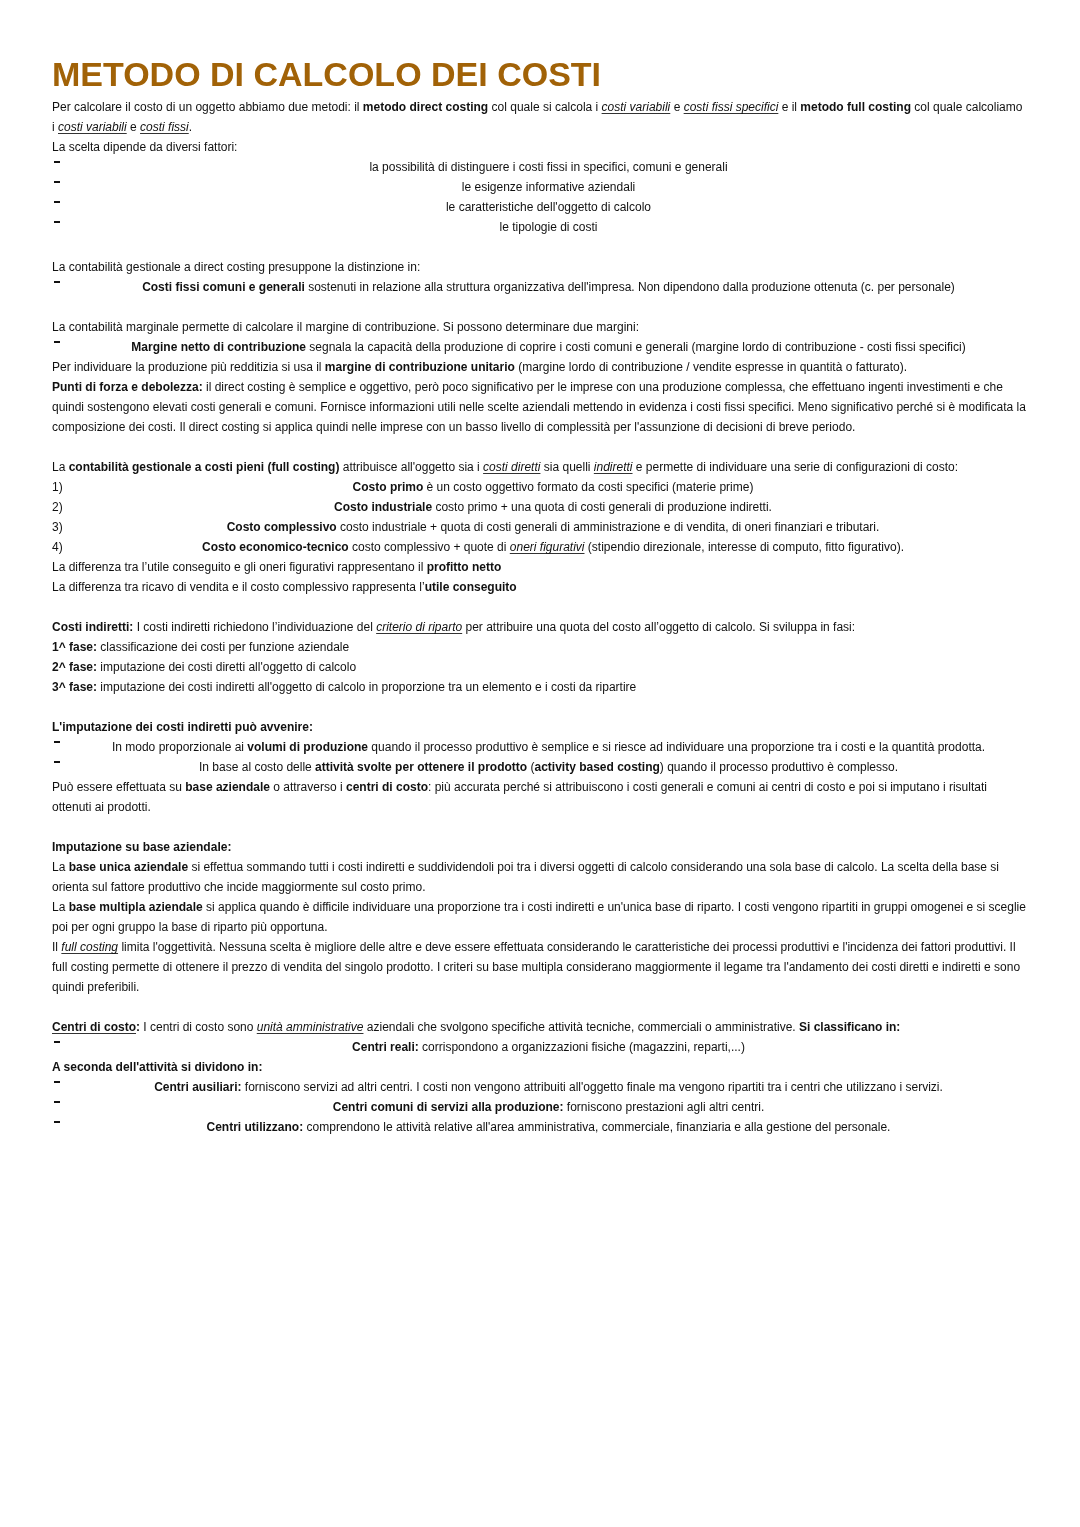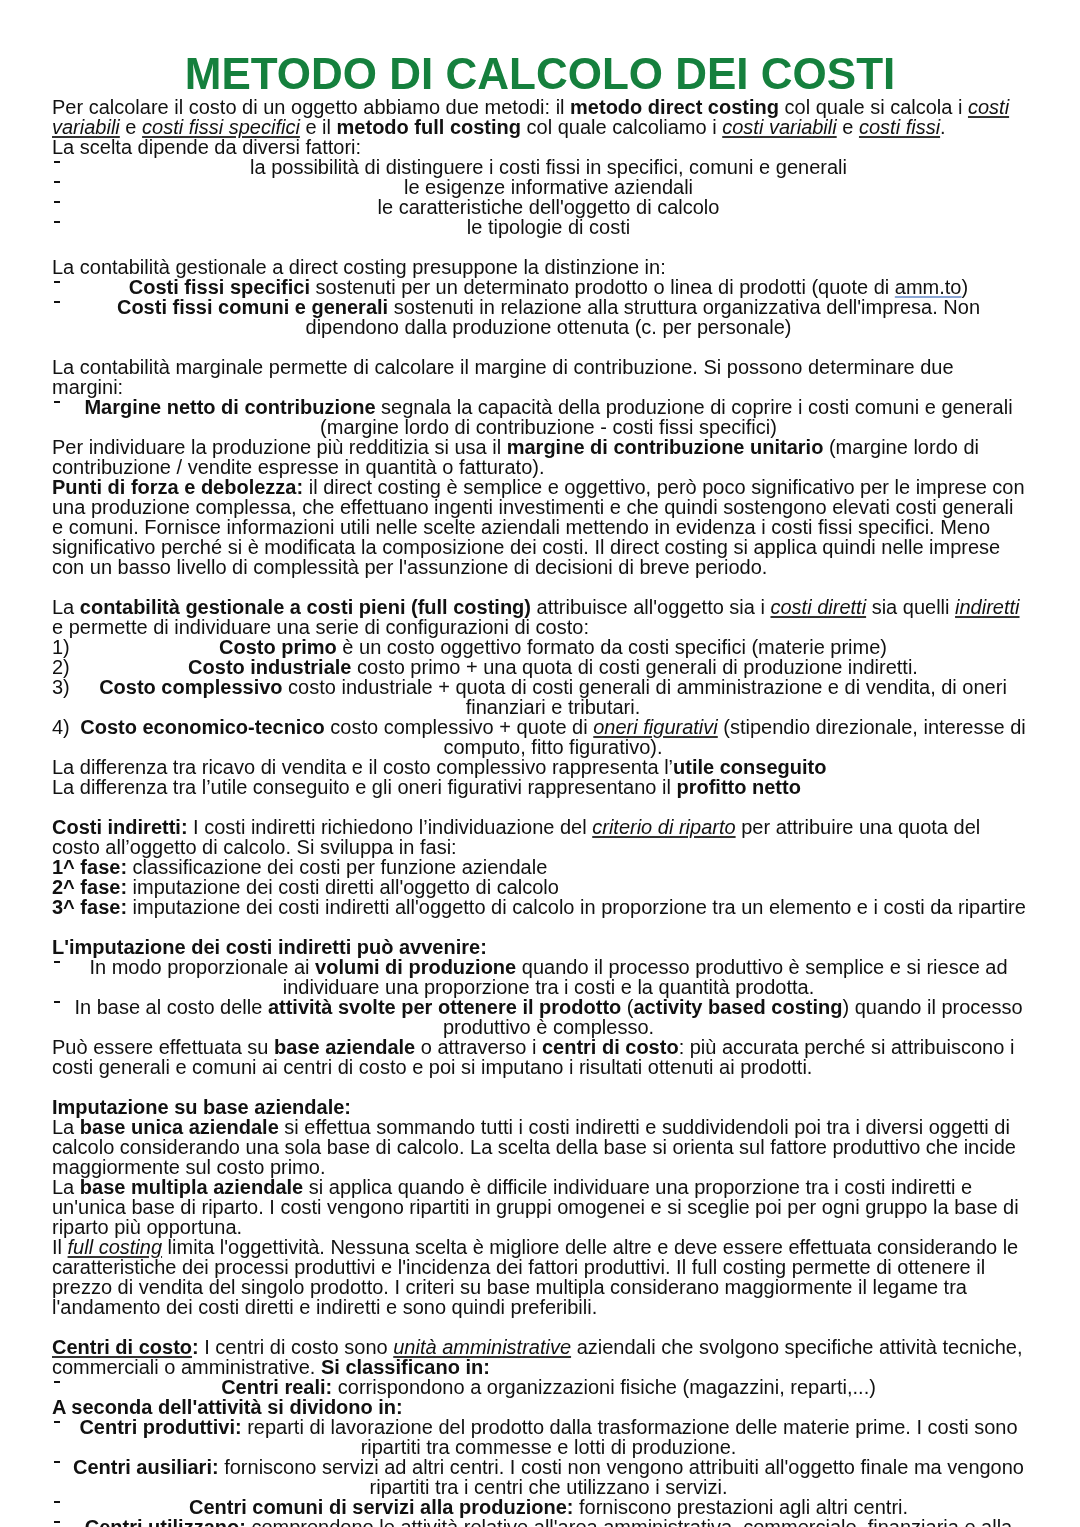--- a/index.html
+++ b/index.html
@@ -4,30 +4,30 @@
 <style>
   html, body { margin: 0; padding: 0; background: #ffffff; }
   body {
     width: 1080px; height: 1527px; overflow: hidden;
     font-family: "Liberation Sans", sans-serif;
     color: #111111;
   }
   .page { position: relative; padding: 54px 52px 0 52px; }
   h1.title {
     margin: 0 0 3px 0;
-    text-align: center;
+    text-align: left;
     font-family: "Liberation Sans", sans-serif;
     font-weight: 700;
-    font-size: 44px;
+    font-size: 34px;
     line-height: 40px;
     letter-spacing: 0px;
-    color: #15803d;
+    color: #a16207;
   }
   .p {
-    font-size: 20px;
+    font-size: 12px;
     line-height: 20px;
     margin: 0;
   }
   .gap { height: 20px; }
   .item {
     position: relative;
     padding-left: 17px;
     text-align: center;
   }
   .item .marker {
@@ -50,52 +50,50 @@
   <h1 class="title">METODO DI CALCOLO DEI COSTI</h1>
   <div id="doc-body">
       <div class="p"><span>Per calcolare il costo di un oggetto abbiamo due metodi: il </span><span class="b">metodo direct costing</span><span> col quale si calcola i </span><span class="i u">costi variabili</span><span> e </span><span class="i u">costi fissi specifici</span><span> e il </span><span class="b">metodo full costing</span><span> col quale calcoliamo i </span><span class="i u">costi variabili</span><span> e </span><span class="i u">costi fissi</span><span>.</span></div>
       <div class="p"><span>La scelta dipende da diversi fattori:</span></div>
       <div class="p item"><span class="marker bullet-marker"></span><span>la possibilità di distinguere i costi fissi in specifici, comuni e generali</span></div>
       <div class="p item"><span class="marker bullet-marker"></span><span>le esigenze informative aziendali</span></div>
       <div class="p item"><span class="marker bullet-marker"></span><span>le caratteristiche dell'oggetto di calcolo</span></div>
       <div class="p item"><span class="marker bullet-marker"></span><span>le tipologie di costi</span></div>
       <div class="gap"></div>
       <div class="p"><span>La contabilità gestionale a direct costing presuppone la distinzione in:</span></div>
-      <div class="p item"><span class="marker bullet-marker"></span><span class="b">Costi fissi specifici</span><span> sostenuti per un determinato prodotto o linea di prodotti (quote di </span><span class="lnk">amm.to</span><span>)</span></div>
       <div class="p item"><span class="marker bullet-marker"></span><span class="b">Costi fissi comuni e generali</span><span> sostenuti in relazione alla struttura organizzativa dell'impresa. Non dipendono dalla produzione ottenuta (c. per personale)</span></div>
       <div class="gap"></div>
       <div class="p"><span>La contabilità marginale permette di calcolare il margine di contribuzione. Si possono determinare due margini:</span></div>
       <div class="p item"><span class="marker bullet-marker"></span><span class="b">Margine netto di contribuzione</span><span> segnala la capacità della produzione di coprire i costi comuni e generali (margine lordo di contribuzione - costi fissi specifici)</span></div>
       <div class="p"><span>Per individuare la produzione più redditizia si usa il </span><span class="b">margine di contribuzione unitario</span><span> (margine lordo di contribuzione / vendite espresse in quantità o fatturato).</span></div>
       <div class="p"><span class="b">Punti di forza e debolezza:</span><span> il direct costing è semplice e oggettivo, però poco significativo per le imprese con una produzione complessa, che effettuano ingenti investimenti e che quindi sostengono elevati costi generali e comuni. Fornisce informazioni utili nelle scelte aziendali mettendo in evidenza i costi fissi specifici. Meno significativo perché si è modificata la composizione dei costi. Il direct costing si applica quindi nelle imprese con un basso livello di complessità per l'assunzione di decisioni di breve periodo.</span></div>
       <div class="gap"></div>
       <div class="p"><span>La </span><span class="b">contabilità gestionale a costi pieni (full costing)</span><span> attribuisce all'oggetto sia i </span><span class="i u">costi diretti</span><span> sia quelli </span><span class="i u">indiretti</span><span> e permette di individuare una serie di configurazioni di costo:</span></div>
       <div class="p item num-item"><span class="marker">1)</span><span class="b">Costo primo</span><span> è un costo oggettivo formato da costi specifici (materie prime)</span></div>
       <div class="p item num-item"><span class="marker">2)</span><span class="b">Costo industriale</span><span> costo primo + una quota di costi generali di produzione indiretti.</span></div>
       <div class="p item num-item"><span class="marker">3)</span><span class="b">Costo complessivo</span><span> costo industriale + quota di costi generali di amministrazione e di vendita, di oneri finanziari e tributari.</span></div>
       <div class="p item num-item"><span class="marker">4)</span><span class="b">Costo economico-tecnico</span><span> costo complessivo + quote di </span><span class="i u">oneri figurativi</span><span> (stipendio direzionale, interesse di computo, fitto figurativo).</span></div>
+      <div class="p"><span>La differenza tra l’utile conseguito e gli oneri figurativi rappresentano il </span><span class="b">profitto netto</span></div>
       <div class="p"><span>La differenza tra ricavo di vendita e il costo complessivo rappresenta l’</span><span class="b">utile conseguito</span></div>
-      <div class="p"><span>La differenza tra l’utile conseguito e gli oneri figurativi rappresentano il </span><span class="b">profitto netto</span></div>
       <div class="gap"></div>
       <div class="p"><span class="b">Costi indiretti:</span><span> I costi indiretti richiedono l’individuazione del </span><span class="i u">criterio di riparto</span><span> per attribuire una quota del costo all’oggetto di calcolo. Si sviluppa in fasi:</span></div>
       <div class="p"><span class="b">1^ fase:</span><span> classificazione dei costi per funzione aziendale</span></div>
       <div class="p"><span class="b">2^ fase:</span><span> imputazione dei costi diretti all'oggetto di calcolo</span></div>
       <div class="p"><span class="b">3^ fase:</span><span> imputazione dei costi indiretti all'oggetto di calcolo in proporzione tra un elemento e i costi da ripartire</span></div>
       <div class="gap"></div>
       <div class="p"><span class="b">L'imputazione dei costi indiretti può avvenire:</span></div>
       <div class="p item"><span class="marker bullet-marker"></span><span>In modo proporzionale ai </span><span class="b">volumi di produzione</span><span> quando il processo produttivo è semplice e si riesce ad individuare una proporzione tra i costi e la quantità prodotta.</span></div>
       <div class="p item"><span class="marker bullet-marker"></span><span>In base al costo delle </span><span class="b">attività svolte per ottenere il prodotto</span><span> (</span><span class="b">activity based costing</span><span>) quando il processo produttivo è complesso.</span></div>
       <div class="p"><span>Può essere effettuata su </span><span class="b">base aziendale</span><span> o attraverso i </span><span class="b">centri di costo</span><span>: più accurata perché si attribuiscono i costi generali e comuni ai centri di costo e poi si imputano i risultati ottenuti ai prodotti.</span></div>
       <div class="gap"></div>
       <div class="p"><span class="b">Imputazione su base aziendale:</span></div>
       <div class="p"><span>La </span><span class="b">base unica aziendale</span><span> si effettua sommando tutti i costi indiretti e suddividendoli poi tra i diversi oggetti di calcolo considerando una sola base di calcolo. La scelta della base si orienta sul fattore produttivo che incide maggiormente sul costo primo.</span></div>
       <div class="p"><span>La </span><span class="b">base multipla aziendale</span><span> si applica quando è difficile individuare una proporzione tra i costi indiretti e un'unica base di riparto. I costi vengono ripartiti in gruppi omogenei e si sceglie poi per ogni gruppo la base di riparto più opportuna.</span></div>
       <div class="p"><span>Il </span><span class="i u">full costing</span><span> limita l'oggettività. Nessuna scelta è migliore delle altre e deve essere effettuata considerando le caratteristiche dei processi produttivi e l'incidenza dei fattori produttivi. Il full costing permette di ottenere il prezzo di vendita del singolo prodotto. I criteri su base multipla considerano maggiormente il legame tra l'andamento dei costi diretti e indiretti e sono quindi preferibili.</span></div>
       <div class="gap"></div>
       <div class="p"><span class="b u">Centri di costo</span><span class="b">:</span><span> I centri di costo sono </span><span class="i u">unità amministrative</span><span> aziendali che svolgono specifiche attività tecniche, commerciali o amministrative. </span><span class="b">Si classificano in:</span></div>
       <div class="p item"><span class="marker bullet-marker"></span><span class="b">Centri reali:</span><span> corrispondono a organizzazioni fisiche (magazzini, reparti,...)</span></div>
       <div class="p"><span class="b">A seconda dell'attività si dividono in:</span></div>
-      <div class="p item"><span class="marker bullet-marker"></span><span class="b">Centri produttivi:</span><span> reparti di lavorazione del prodotto dalla trasformazione delle materie prime. I costi sono ripartiti tra commesse e lotti di produzione.</span></div>
       <div class="p item"><span class="marker bullet-marker"></span><span class="b">Centri ausiliari:</span><span> forniscono servizi ad altri centri. I costi non vengono attribuiti all'oggetto finale ma vengono ripartiti tra i centri che utilizzano i servizi.</span></div>
       <div class="p item"><span class="marker bullet-marker"></span><span class="b">Centri comuni di servizi alla produzione:</span><span> forniscono prestazioni agli altri centri.</span></div>
       <div class="p item"><span class="marker bullet-marker"></span><span class="b">Centri utilizzano:</span><span> comprendono le attività relative all'area amministrativa, commerciale, finanziaria e alla gestione del personale.</span></div>
     </div>
 </div>
 
 </body></html>

